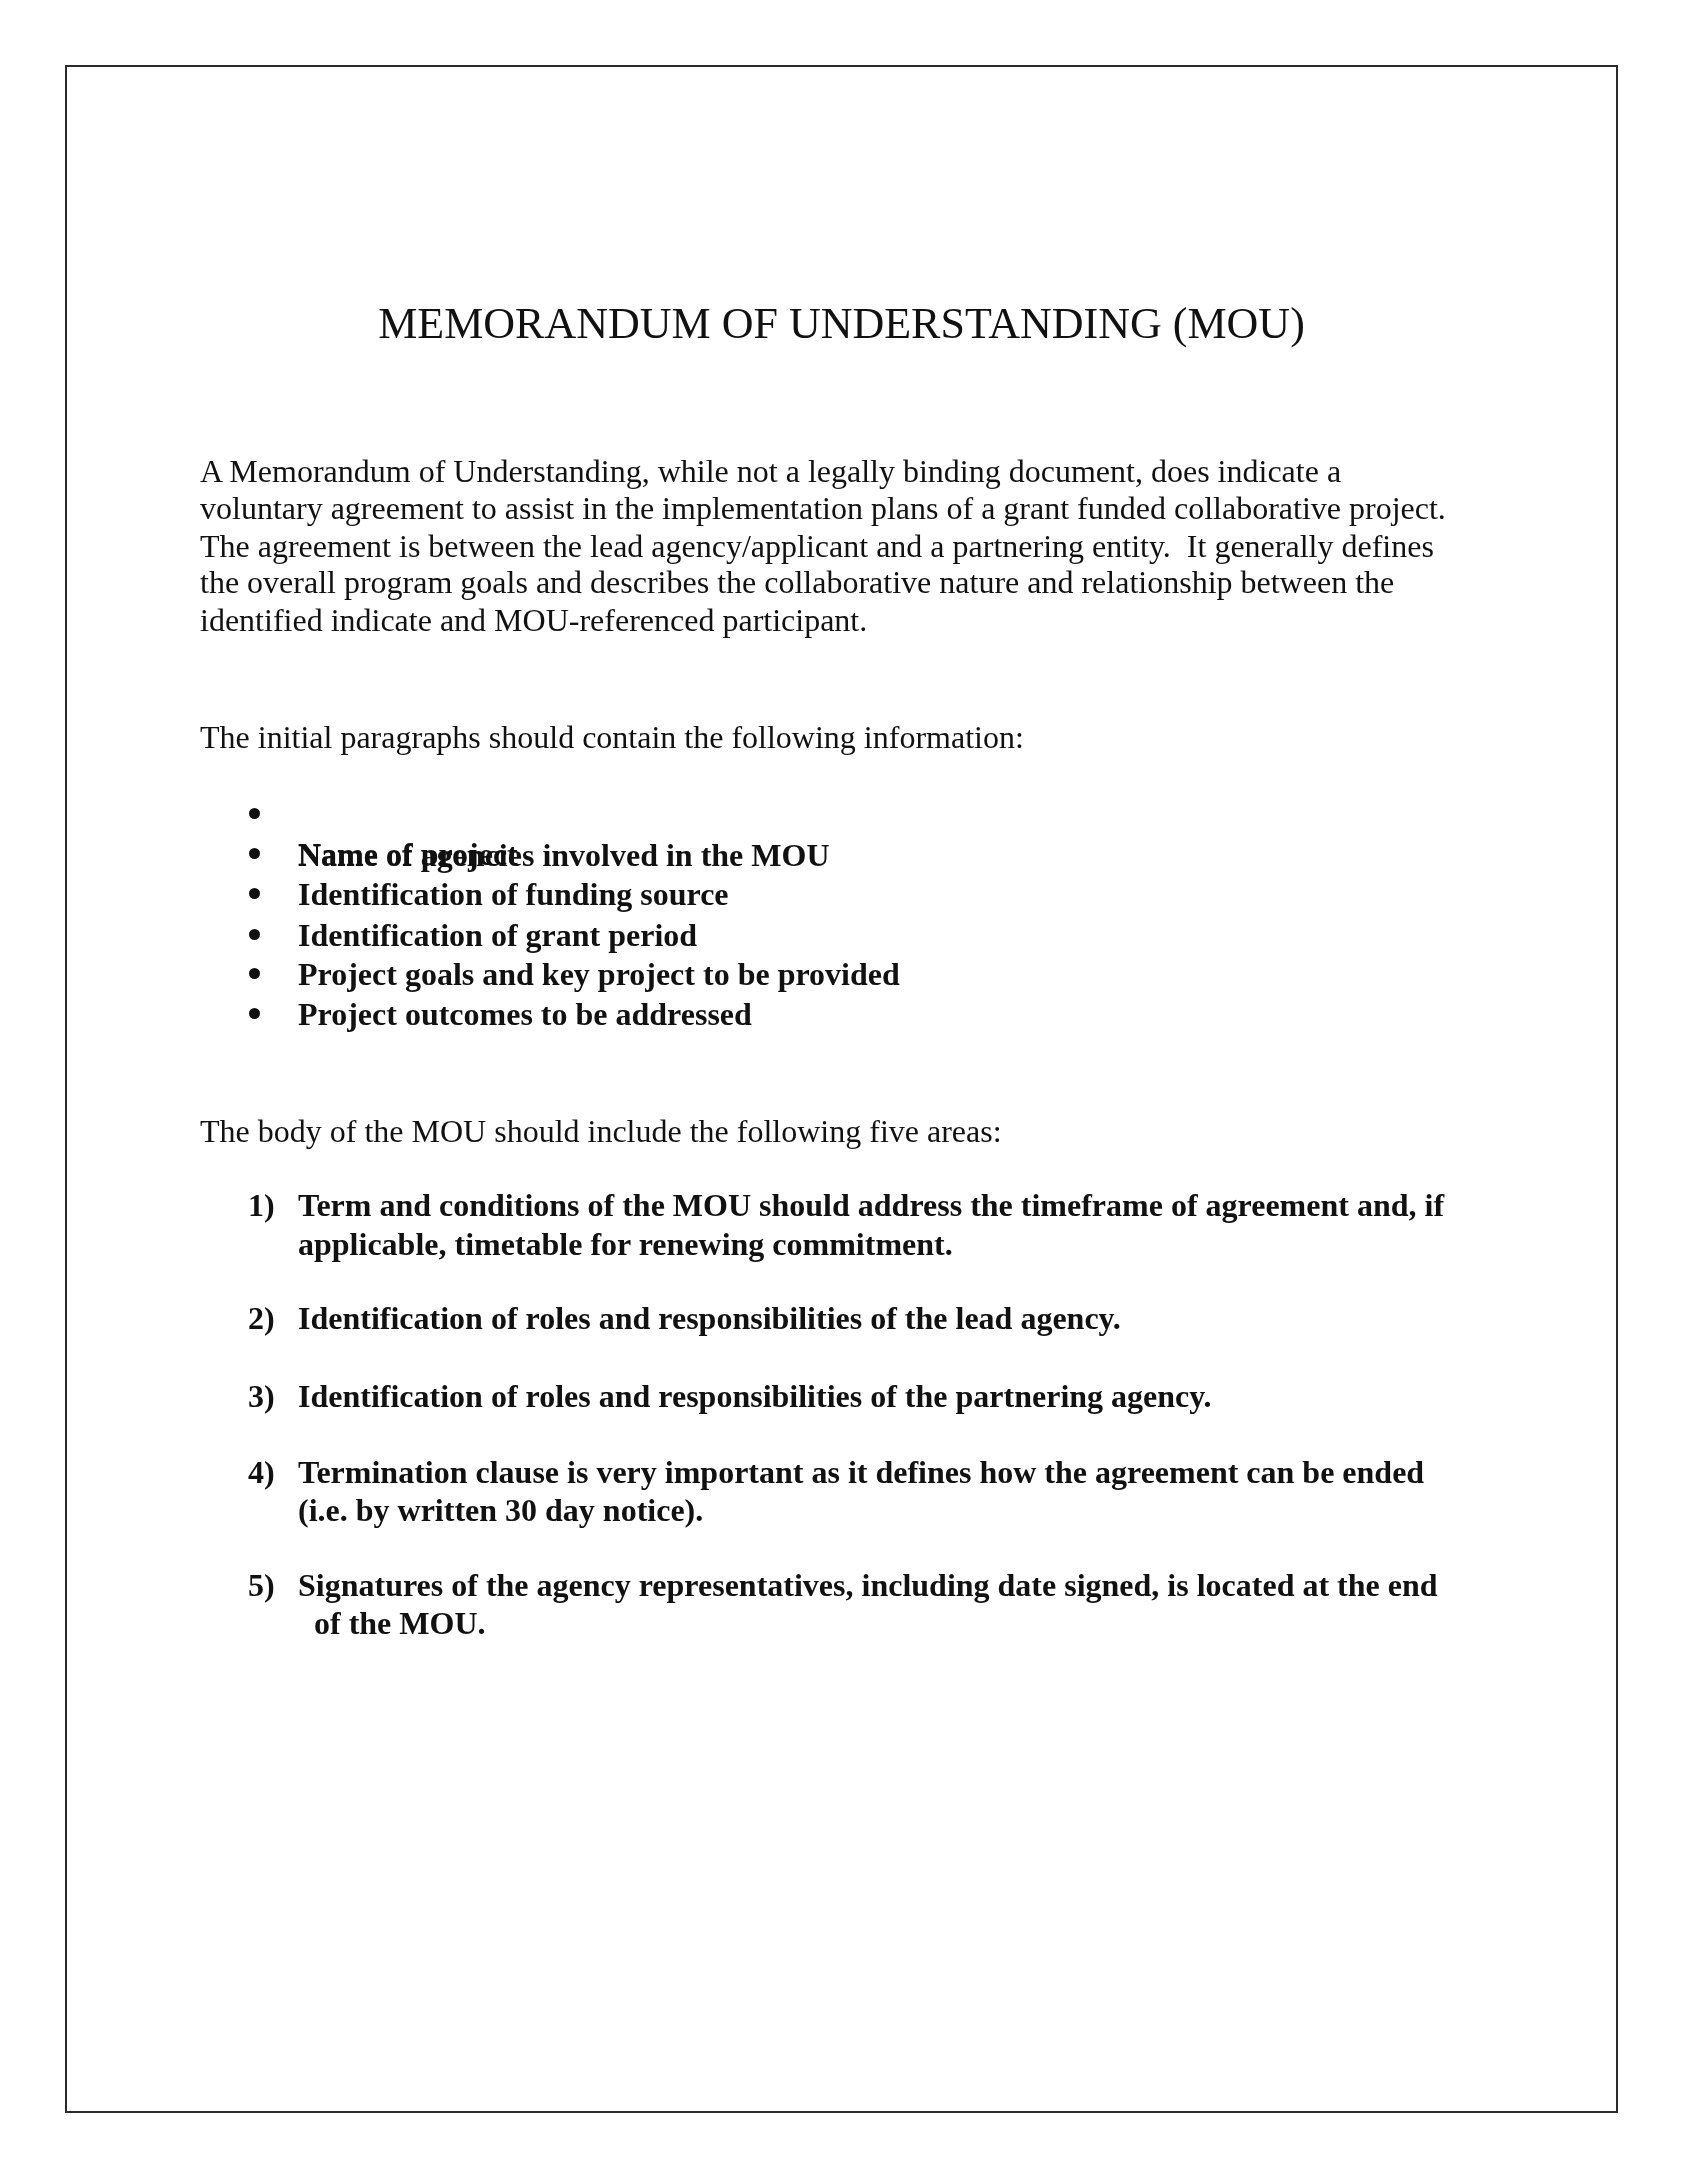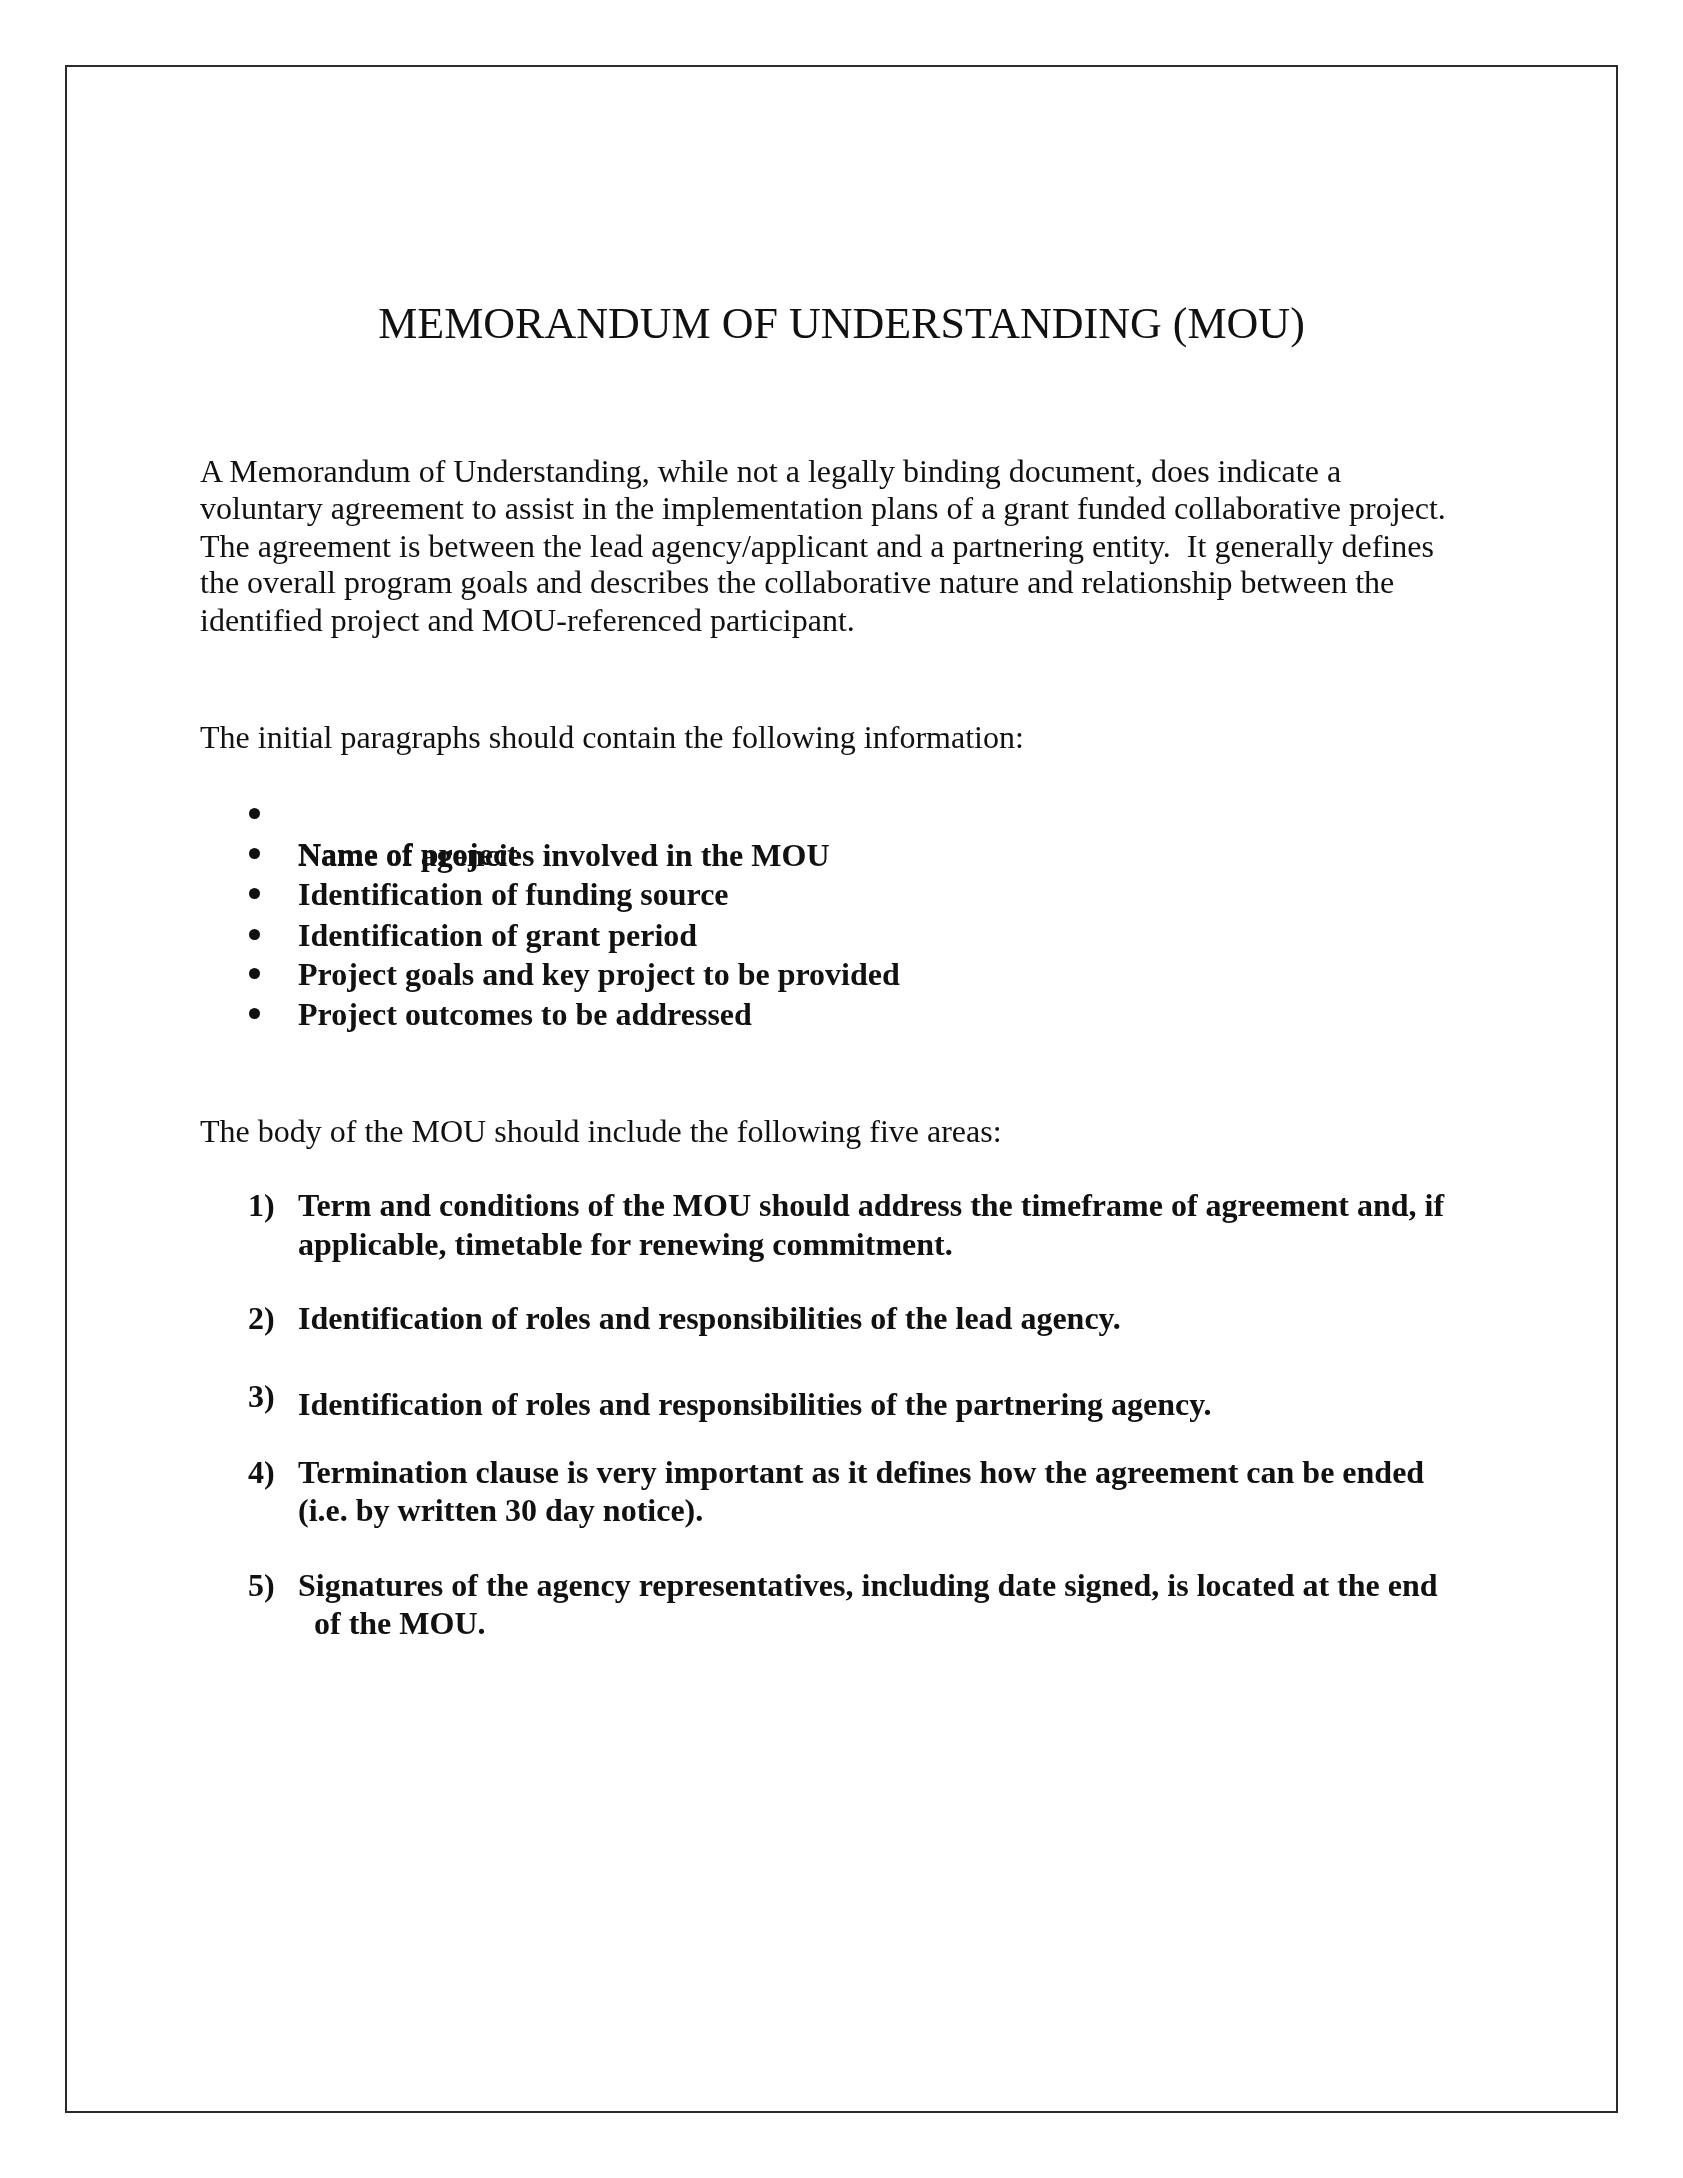--- a/index.html
+++ b/index.html
@@ -37,21 +37,21 @@
 
 <div class="page-border"></div>
 
 <div class="title">MEMORANDUM OF UNDERSTANDING (MOU)</div>
 
 <div>
   <div class="line" style="left:200px; top:455px;">A Memorandum of Understanding, while not a legally binding document, does indicate a</div>
   <div class="line" style="left:200px; top:492px;">voluntary agreement to assist in the implementation plans of a grant funded collaborative project.</div>
   <div class="line" style="left:200px; top:530px;">The agreement is between the lead agency/applicant and a partnering entity.  It generally defines</div>
   <div class="line" style="left:200px; top:566px;">the overall program goals and describes the collaborative nature and relationship between the</div>
-  <div class="line" style="left:200px; top:604px;">identified project and MOU-referenced participant.</div>
+  <div class="line" style="left:200px; top:604px;">identified indicate and MOU-referenced participant.</div>
 </div>
 
 <div class="line" style="left:200px; top:721px;">The initial paragraphs should contain the following information:</div>
 
 <ul style="margin:0;padding:0;list-style:none;">
   <li>
     <span class="bullet" style="left:249px; top:808px;"></span>
     <span class="line bold" style="left:298px; top:798px;margin-top:40px;">Name of project</span>
   </li>
   <li>
@@ -83,21 +83,21 @@
     <span class="num" style="left:248px; top:1189px;">1)</span>
     <span class="line bold" style="left:298px; top:1189px;">Term and conditions of the MOU should address the timeframe of agreement and, if</span>
     <span class="line bold" style="left:298px; top:1228px;">applicable, timetable for renewing commitment.</span>
   </li>
   <li>
     <span class="num" style="left:248px; top:1302px;">2)</span>
     <span class="line bold" style="left:298px; top:1302px;">Identification of roles and responsibilities of the lead agency.</span>
   </li>
   <li>
     <span class="num" style="left:248px; top:1380px;">3)</span>
-    <span class="line bold" style="left:298px; top:1380px;margin-top:8px;">Identification of roles and responsibilities of the partnering agency.</span>
+    <span class="line bold" style="left:298px; top:1380px;">Identification of roles and responsibilities of the partnering agency.</span>
   </li>
   <li>
     <span class="num" style="left:248px; top:1456px;">4)</span>
     <span class="line bold" style="left:298px; top:1456px;">Termination clause is very important as it defines how the agreement can be ended</span>
     <span class="line bold" style="left:298px; top:1494px;text-align:center;">(i.e. by written 30 day notice).</span>
   </li>
   <li>
     <span class="num" style="left:248px; top:1569px;">5)</span>
     <span class="line bold" style="left:298px; top:1569px;">Signatures of the agency representatives, including date signed, is located at the end</span>
     <span class="line bold" style="left:298px; top:1607px;margin-left:16px;">of the MOU.</span>

